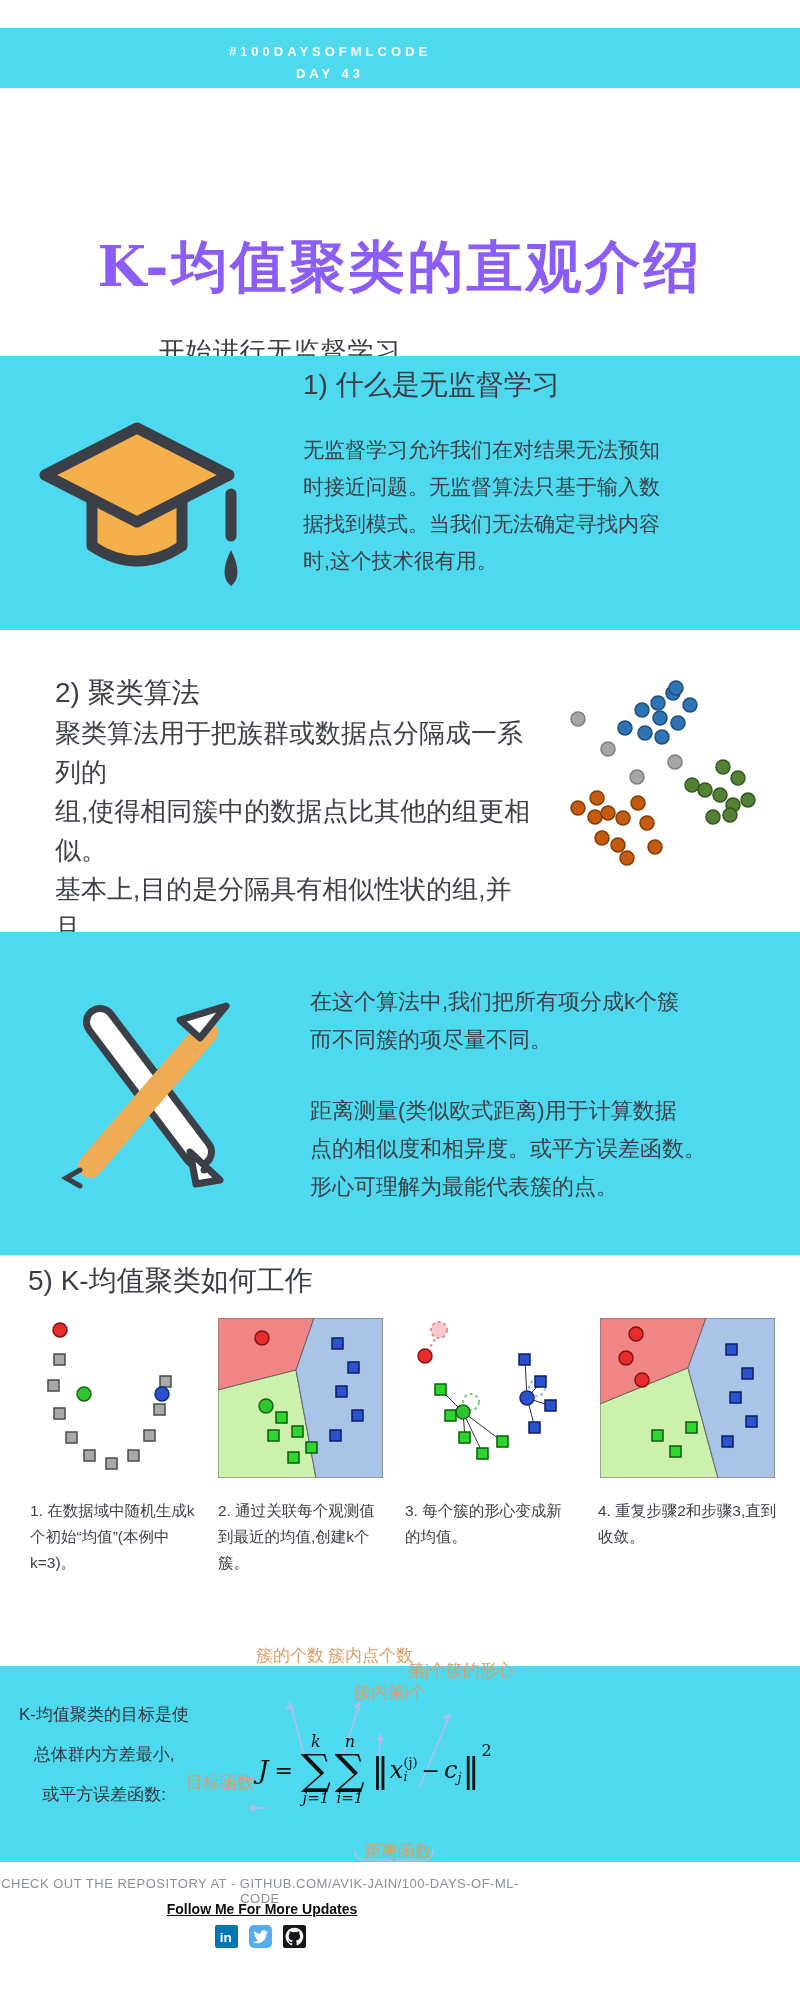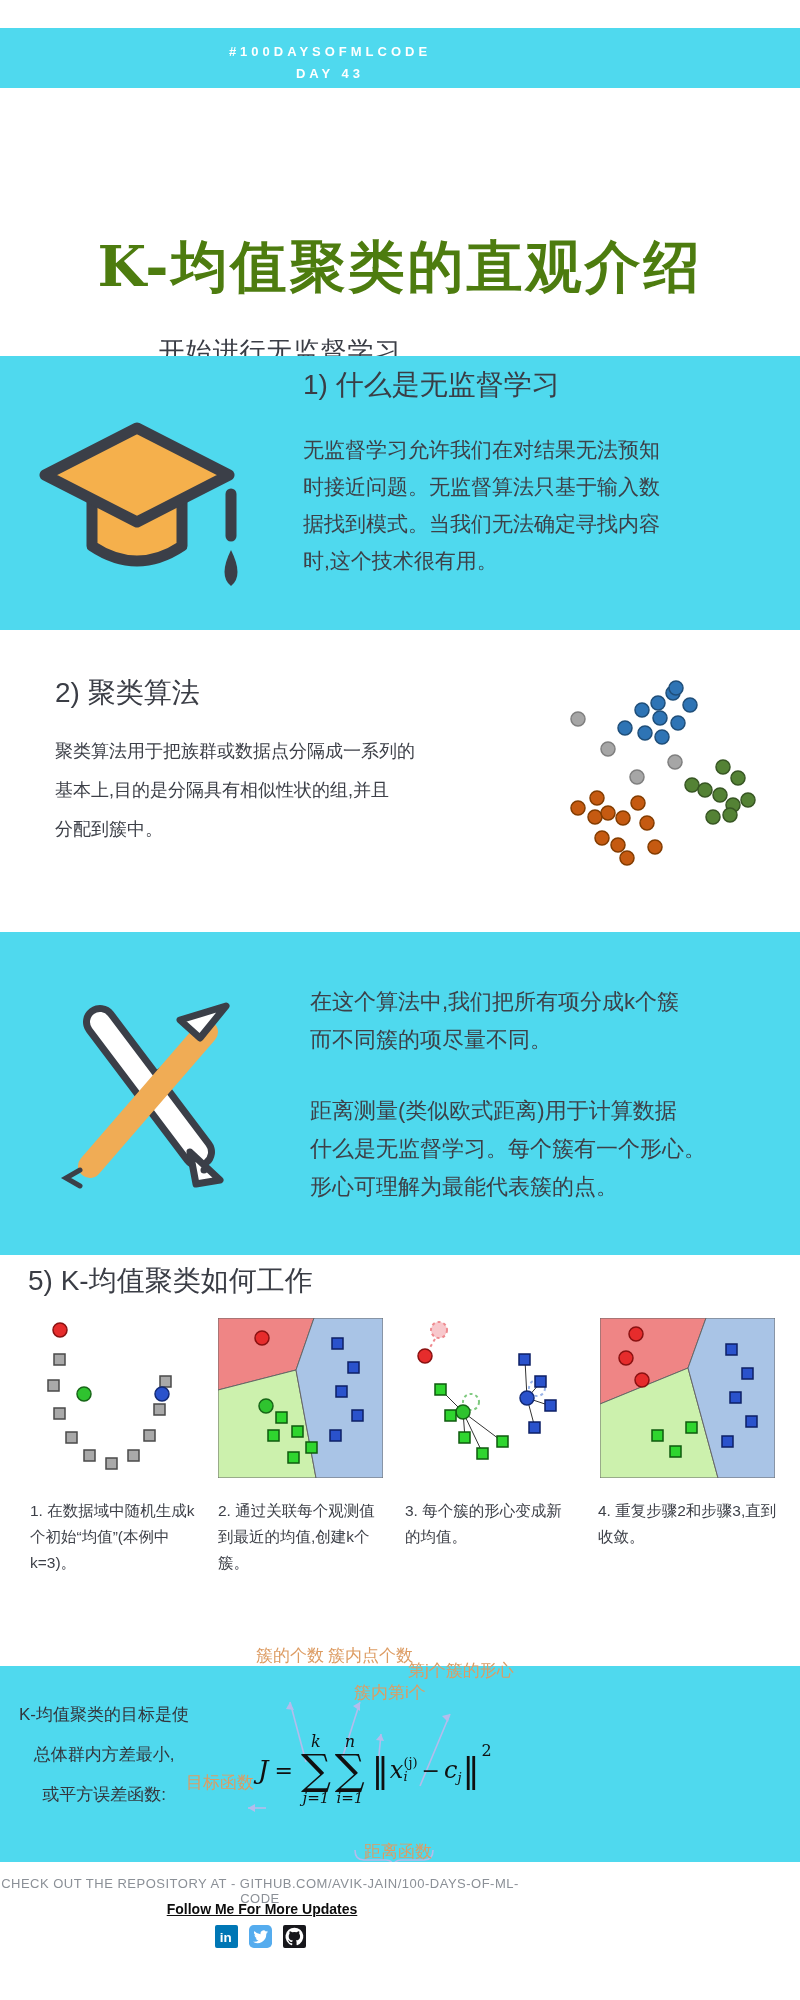--- a/index.html
+++ b/index.html
@@ -8,34 +8,34 @@
   .abs{position:absolute;}
   .sec{position:absolute;left:0;width:800px;}
   .cyan{background:#4fd9ee;margin-top:28px;}
   .white{background:#ffffff;}
 
   
   .hdr-text{left:0;top:13px;width:660px;text-align:center;color:#ffffff;
             font-weight:bold;font-size:13px;letter-spacing:4px;line-height:22px;}
 
   
-  .hero-title{left:0;top:142px;width:800px;text-align:center;color:#4d7c0f;
+  .hero-title{left:0;top:142px;width:800px;text-align:center;color:#8b5cf6;
               font-family:"DejaVu Serif",serif;font-weight:bold;font-size:56px;letter-spacing:3px;}
   .hero-sub{left:0;top:246px;width:560px;text-align:center;color:#3a3d45;font-size:26px;letter-spacing:1px;}
 
   .sec-title{color:#3a3d45;font-size:28px;}
   .body-line{color:#3d4048;}
 
   
   .s1-title{left:303px;top:366px;}
   .s1-body{left:303px;top:431px;width:360px;font-size:21px;line-height:37px;}
 
   
   .s2-title{left:55px;top:674px;}
-  .s2-body{left:55px;top:714px;width:480px;font-size:18px;line-height:39px;margin-top:18px;}
+  .s2-body{left:55px;top:714px;width:480px;font-size:26px;line-height:39px;}
 
   
   .s3-title{left:310px;top:914px;}
   .s3-p1{left:310px;top:968px;width:430px;font-size:22px;line-height:38px;margin-top:15px;}
   .s3-p2{left:310px;top:1092px;width:430px;font-size:22px;line-height:38px;}
 
   
   .s4-title{left:28px;top:1262px;}
   .panel{position:absolute;top:1318px;}
   .caption{position:absolute;top:1498px;font-size:15.5px;line-height:26px;color:#3d4048;}
@@ -98,20 +98,21 @@
     <div class="body-line">无监督学习允许我们在对结果无法预知</div>
     <div class="body-line">时接近问题。无监督算法只基于输入数</div>
     <div class="body-line">据找到模式。当我们无法确定寻找内容</div>
     <div class="body-line">时,这个技术很有用。</div>
   </div>
 
   <div class="sec white" style="top:630px;height:274px;"></div>
   <div class="abs sec-title s2-title">2) 聚类算法</div>
   <div class="abs s2-body">
     <div class="body-line">聚类算法用于把族群或数据点分隔成一系列的</div>
+    <div class="body-line">组,使得相同簇中的数据点比其他的组更相似。</div>
     <div class="body-line">基本上,目的是分隔具有相似性状的组,并且</div>
     <div class="body-line">分配到簇中。</div>
   </div>
   <svg class="abs" style="left:550px;top:660px;" width="250" height="212" viewBox="0 0 250 212">
       <circle cx="92" cy="50" r="7" fill="#2e74b5" stroke="#1f4e79" stroke-width="1.5"></circle>
       <circle cx="108" cy="43" r="7" fill="#2e74b5" stroke="#1f4e79" stroke-width="1.5"></circle>
       <circle cx="123" cy="33" r="7" fill="#2e74b5" stroke="#1f4e79" stroke-width="1.5"></circle>
       <circle cx="140" cy="45" r="7" fill="#2e74b5" stroke="#1f4e79" stroke-width="1.5"></circle>
       <circle cx="75" cy="68" r="7" fill="#2e74b5" stroke="#1f4e79" stroke-width="1.5"></circle>
       <circle cx="95" cy="73" r="7" fill="#2e74b5" stroke="#1f4e79" stroke-width="1.5"></circle>
@@ -156,21 +157,21 @@
       <path d="M152,64 L178,32 L132,46 Z" fill="#ffffff" stroke="#3b3f48" stroke-width="7" stroke-linejoin="round"></path>
       <path d="M32,196 L18,204 L32,212" fill="none" stroke="#3b3f48" stroke-width="5" stroke-linecap="round"></path>
     </svg>
   </div>
   <div class="abs s3-p1">
     <div class="body-line">在这个算法中,我们把所有项分成k个簇</div>
     <div class="body-line">而不同簇的项尽量不同。</div>
   </div>
   <div class="abs s3-p2">
     <div class="body-line">距离测量(类似欧式距离)用于计算数据</div>
-    <div class="body-line">什么是无监督学习。每个簇有一个形心。</div>
+    <div class="body-line">点的相似度和相异度。或平方误差函数。</div>
     <div class="body-line">形心可理解为最能代表簇的点。</div>
   </div>
 
   <div class="sec white" style="top:1255px;height:383px;"></div>
   <div class="abs sec-title s4-title">5) K-均值聚类如何工作</div>
 
   <svg class="panel" style="left:38px;" width="165" height="160" viewBox="0 0 165 160">
     <g fill="#a9a9a9" stroke="#4a4a4a" stroke-width="1.5">
       <rect x="16" y="36" width="11" height="11"></rect>
         <rect x="10" y="62" width="11" height="11"></rect>

